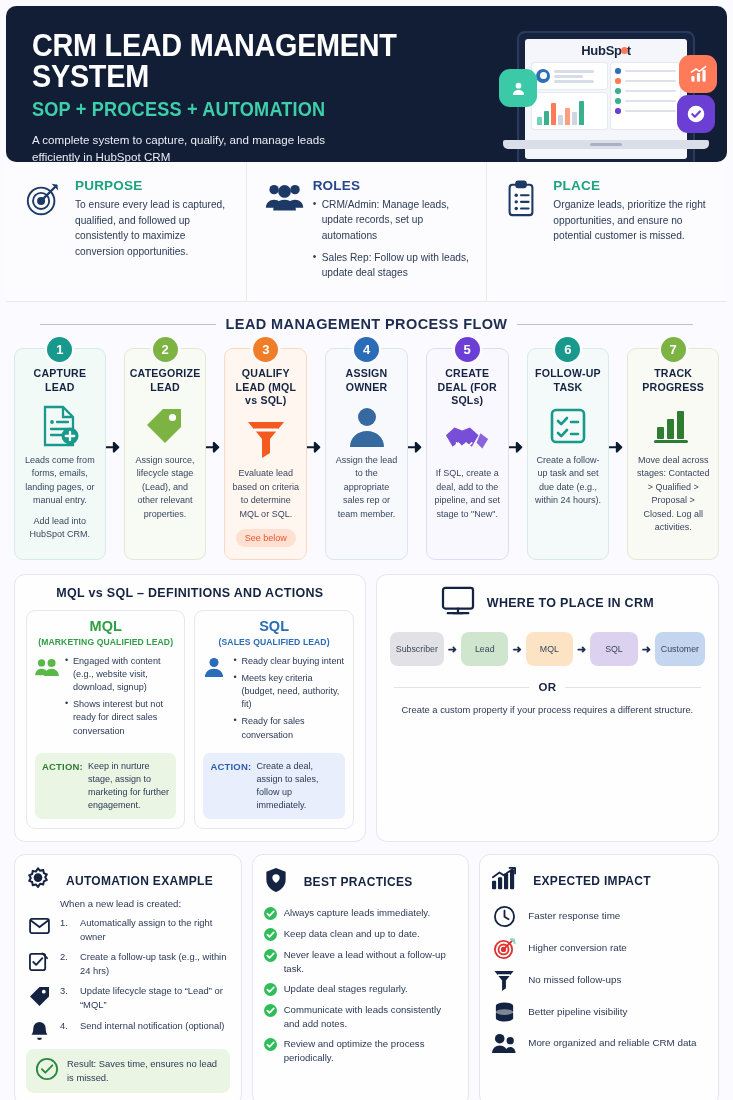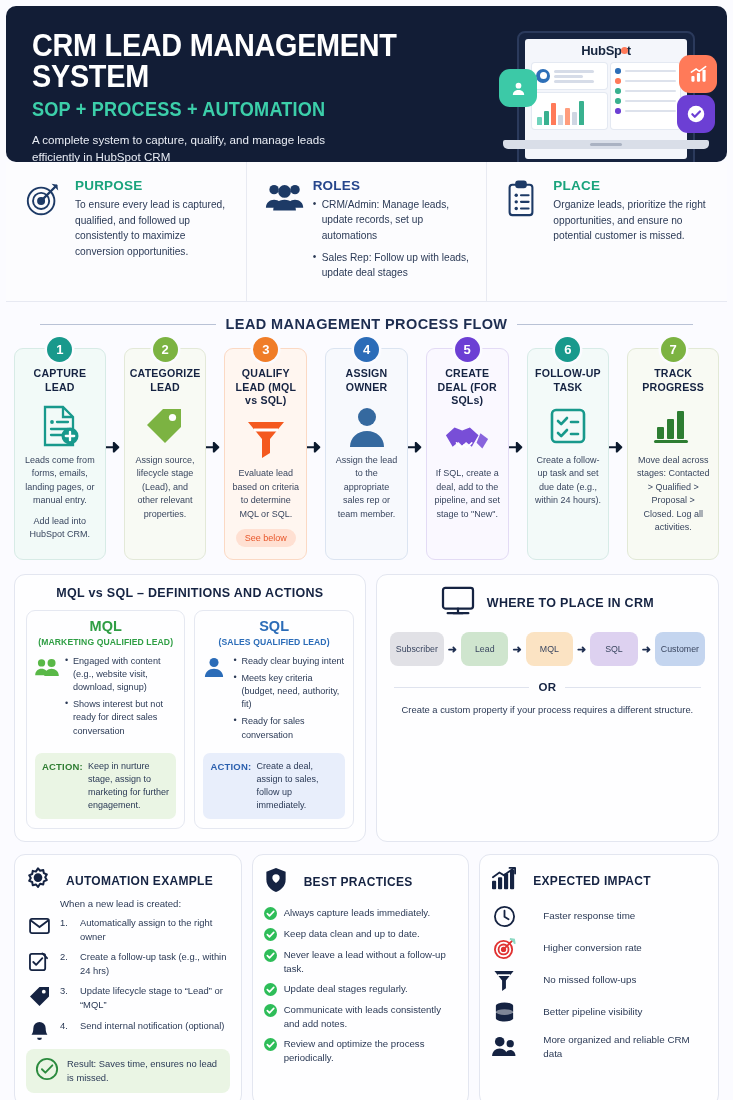--- a/index.html
+++ b/index.html
@@ -165,21 +165,21 @@
   .autolist { margin-top:7px; }
   .autorow { display:flex; align-items:flex-start; gap:8px; margin-bottom:7px; }
   .auto-ico { flex:none; width:26px; display:flex; justify-content:center; padding-top:2px; }
   .auto-n { flex:none; font-size:9.4px; color:#2b3a56; width:12px; padding-top:1px; }
   .auto-t { font-size:9.4px; line-height:1.45; color:#2b3a56; }
   .resbox { margin-top:6px; background:#eaf5e4; border-radius:8px; padding:8px 9px; display:flex; align-items:center; gap:8px; }
   .res-t { font-size:9.4px; line-height:1.45; color:#2b3a56; }
   .bplist { margin-top:9px; }
   .bprow { display:flex; align-items:flex-start; gap:7px; margin-bottom:7px; }
   .bp-tx { font-size:9.6px; line-height:1.42; color:#2b3a56; padding-top:0px; }
-  .improw { display:flex; align-items:center; gap:26px; margin-bottom:9px; }
+  .improw { display:flex; align-items:center; gap:11px; margin-bottom:9px; }
   .imp-ico { flex:none; width:26px; display:flex; justify-content:center; }
   .imp-t { font-size:9.8px; line-height:1.42; color:#2b3a56; }
 </style>
 </head>
 <body>
 
 <div class="page">
 
   <div class="header">
     <div class="hdr-text">

